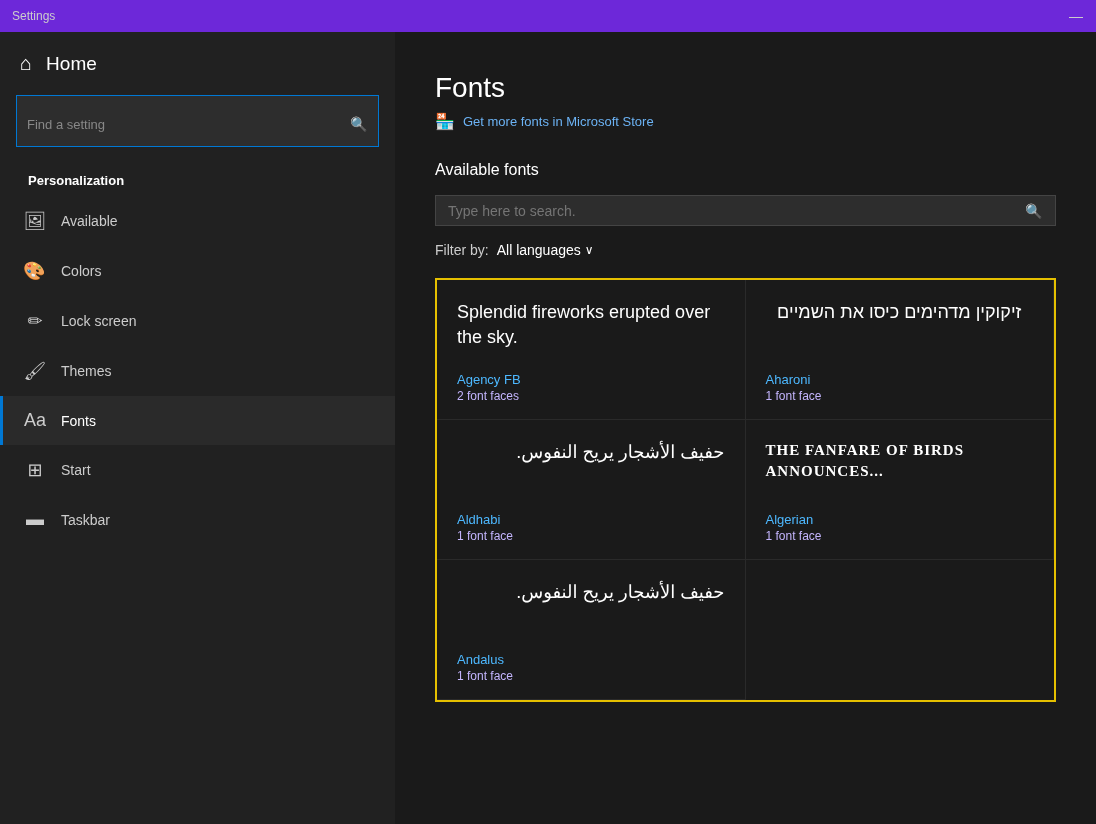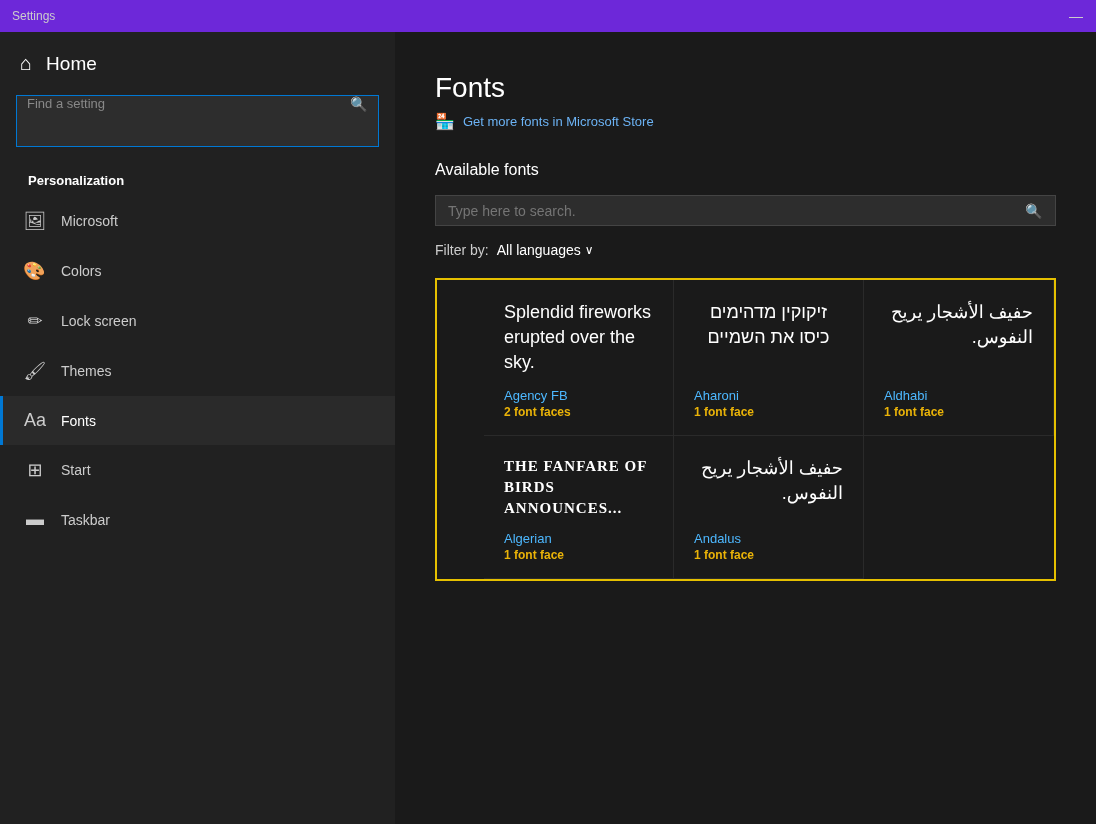--- a/index.html
+++ b/index.html
@@ -74,24 +74,24 @@
       color: #ffffff;
     }
     .sidebar-home-label {
       font-size: 19px;
       color: #ffffff;
     }
 
     .search-box {
       margin: 4px 16px 16px 16px;
       display: flex;
-      align-items: flex-start;
+      align-items: flex-end;
       background: #2d2d2d;
       border: 1px solid #0078d4;
-      padding: 0 10px;
+      padding: 14px 10px;
       height: 52px;
     }
     .search-input {
       background: transparent;
       border: none;
       outline: none;
       color: #ffffff;
       font-size: 13px;
       flex: 1;
       font-family: 'Segoe UI', sans-serif;
@@ -215,22 +215,21 @@
     }
     .chevron-icon { font-size: 12px; }
 
     
     .fonts-grid-wrapper {
       border: 2px solid #e5c000;
       padding: 0;
     }
     .fonts-grid {
       display: grid;
-      grid-template-columns: repeat(3, 1fr);
-      padding-left: 47px;
+      grid-template-columns: repeat(2, 1fr);
     }
     .font-card {
       padding: 20px 20px 16px 20px;
       border-bottom: 1px solid #2a2a2a;
       border-right: 1px solid #2a2a2a;
       cursor: pointer;
       min-height: 140px;
       display: flex;
       flex-direction: column;
       justify-content: space-between;
@@ -248,23 +247,22 @@
       font-weight: bold;
       letter-spacing: 1px;
       font-size: 16px;
     }
     .font-name {
       font-size: 13px;
       color: #4db8ff;
     }
     .font-faces {
       font-size: 12px;
-      color: #eab308;
+      color: #c4b5fd;
       margin-top: 2px;
-      font-weight: bold;
     }
   </style>
 </head>
 <body>
 
 <div class="title-bar">
   <span class="title-bar-title">Settings</span>
   <div class="title-bar-controls">
     <button class="title-bar-btn">—</button>
   </div>
@@ -281,21 +279,21 @@
     <div class="search-box">
       <input class="search-input" type="text" placeholder="Find a setting" style="">
       <span class="search-icon-span">🔍</span>
     </div>
 
     <div class="sidebar-section-label">Personalization</div>
 
     <div id="sidebar-items">
         <div class="sidebar-item">
           <span class="sidebar-item-icon">🖼</span>
-          <span class="sidebar-item-label">Microsoft</span>
+          <span class="sidebar-item-label">Available</span>
         </div>
         <div class="sidebar-item">
           <span class="sidebar-item-icon">🎨</span>
           <span class="sidebar-item-label">Colors</span>
         </div>
         <div class="sidebar-item">
           <span class="sidebar-item-icon">✏</span>
           <span class="sidebar-item-label">Lock screen</span>
         </div>
         <div class="sidebar-item">

